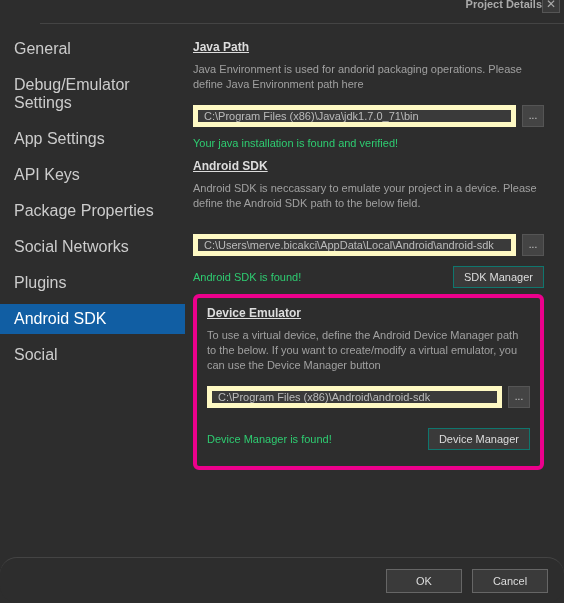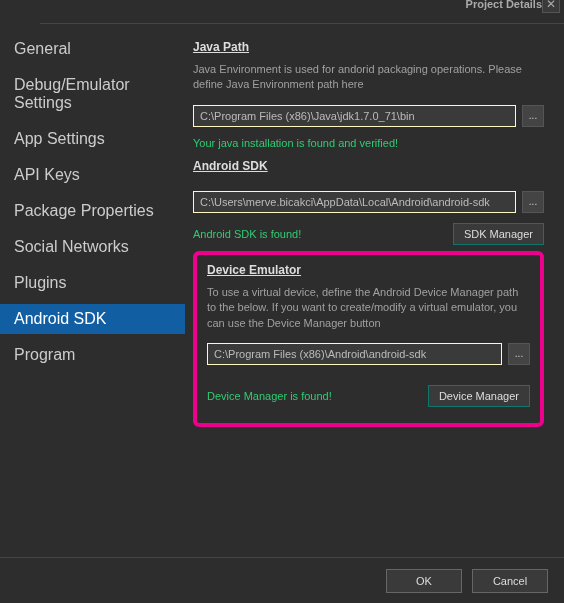--- a/index.html
+++ b/index.html
@@ -80,21 +80,21 @@
   }
   .input-row {
     display: flex;
     align-items: center;
     gap: 6px;
     margin-bottom: 10px;
   }
   .path-input {
     flex: 1;
     background: #3a3a3a;
-    border: 1px solid #fef9c3;
+    border: 5px solid #fef9c3;
     color: #bbb;
     padding: 4px 6px;
     font-size: 11px;
     height: 22px;
     font-family: inherit;
   }
   .browse-btn {
     width: 22px;
     height: 22px;
     background: #444;
@@ -139,20 +139,21 @@
     left: 0;
     width: 100%;
     border-top: 1px solid #444;
     height: 46px;
     display: flex;
     align-items: center;
     justify-content: flex-end;
     gap: 10px;
     padding-right: 16px;
     background: #2d2d2d;
+    border-radius: 17px;
   }
   .bottom-btn {
     background: #3a3a3a;
     border: 1px solid #666;
     color: #ddd;
     width: 76px;
     height: 24px;
     font-size: 11px;
     cursor: pointer;
   }
@@ -170,36 +171,37 @@
 <div class="content">
   <div class="sidebar">
     <div class="sidebar-item"><span>General</span></div>
     <div class="sidebar-item"><span>Debug/Emulator Settings</span></div>
     <div class="sidebar-item"><span>App Settings</span></div>
     <div class="sidebar-item"><span>API Keys</span></div>
     <div class="sidebar-item"><span>Package Properties</span></div>
     <div class="sidebar-item"><span>Social Networks</span></div>
     <div class="sidebar-item"><span>Plugins</span></div>
     <div class="sidebar-item selected"><span>Android SDK</span></div>
-    <div class="sidebar-item"><span>Program</span></div>
+    <div class="sidebar-item"><span>Social</span></div>
   </div>
 
   <div class="main">
 
     <div class="section-heading">Java Path</div>
     <div class="section-desc">Java Environment is used for andorid packaging operations. Please define Java Environment path here</div>
     <div class="input-row">
       <input class="path-input" value="C:\Program Files (x86)\Java\jdk1.7.0_71\bin" style="">
       <div class="browse-btn">
           <span>...</span>
         </div>
     </div>
     <div class="status-success">Your java installation is found and verified!</div>
 
     <div class="section-heading" style="margin-top:10px">Android SDK</div>
+    <div class="section-desc">Android SDK is neccassary to emulate your project in a device. Please define the Android SDK path to the below field.</div>
     <div style="height:10px"></div>
     <div class="input-row">
       <input class="path-input" value="C:\Users\merve.bicakci\AppData\Local\Android\android-sdk" style="">
       <div class="browse-btn">
           <span>...</span>
         </div>
     </div>
     <div class="row-with-btn">
       <div class="status-success" style="margin-bottom:0">Android SDK is found!</div>
       <button class="action-btn">SDK Manager</button>

